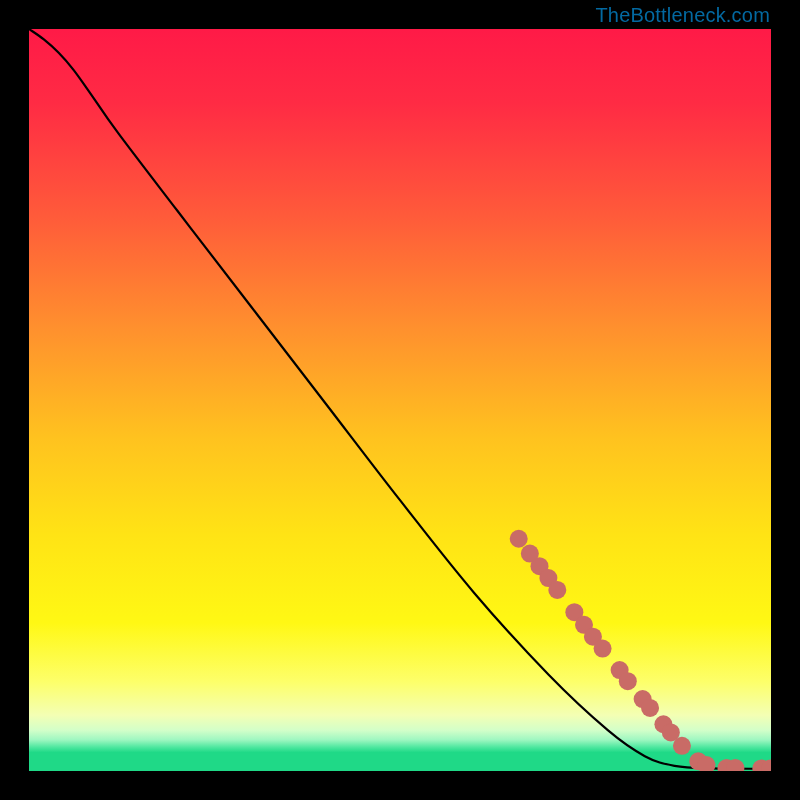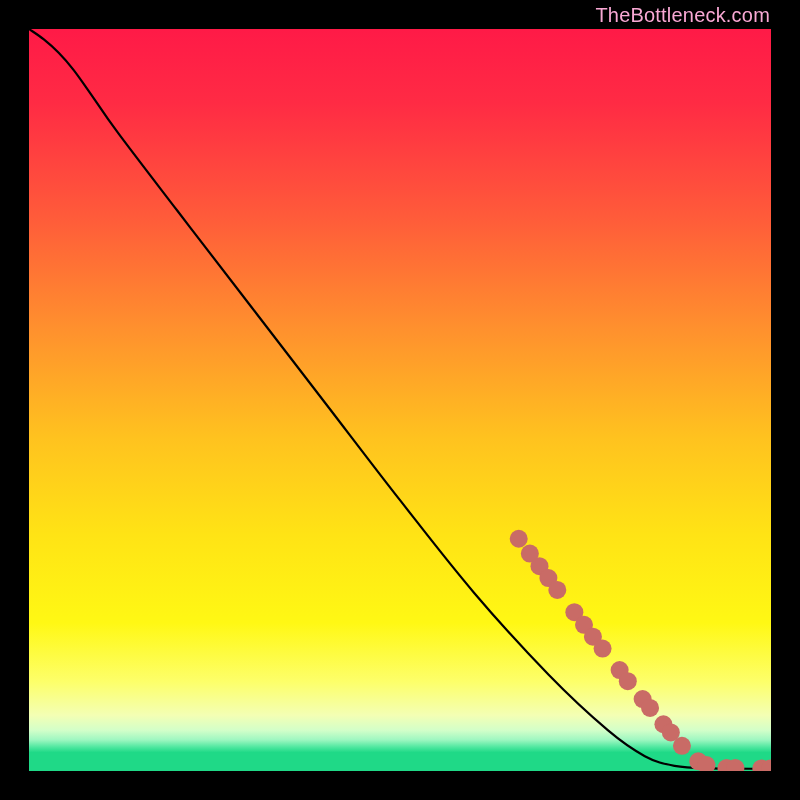--- a/index.html
+++ b/index.html
@@ -22,21 +22,21 @@
     left: 29px;
     top: 29px;
     width: 742px;
     height: 742px;
     overflow: hidden;
   }
   .attribution {
     position: absolute;
     top: 4px;
     right: 30px;
-    color: #f9a8d4;
+    color: #0369a1;
     font-size: 20px;
     letter-spacing: 0.2px;
   }
   svg { display: block; }
 </style>
 </head>
 <body>
 
 <div class="stage">
   <div class="attribution">TheBottleneck.com</div>

